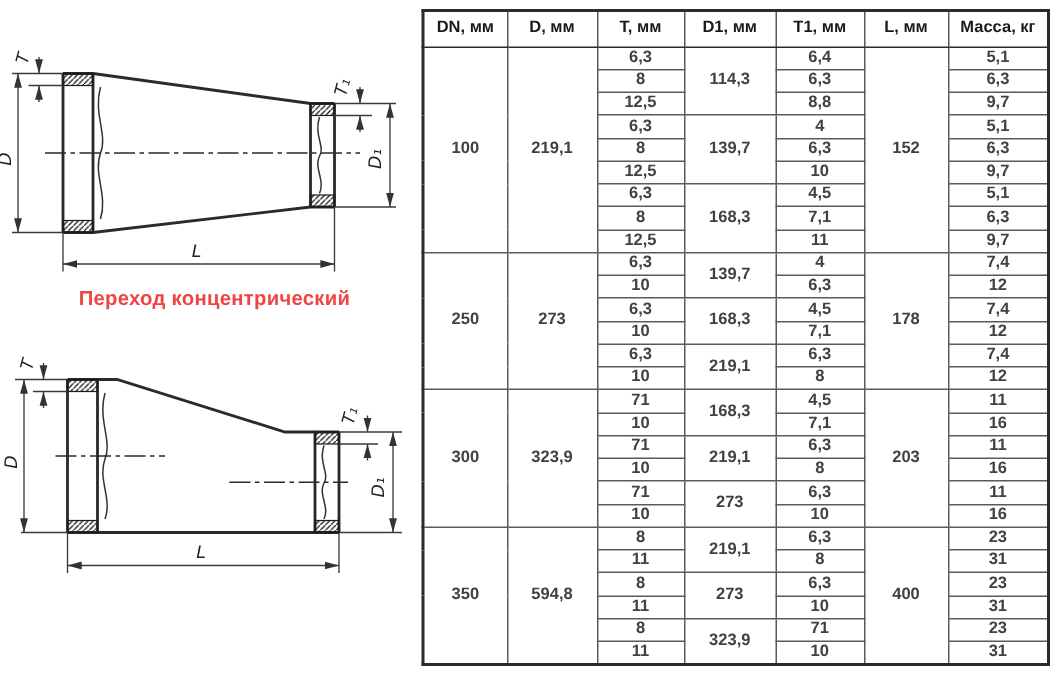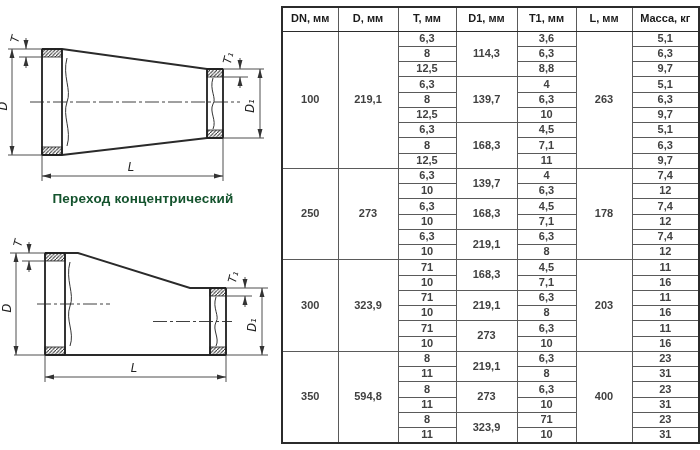--- a/index.html
+++ b/index.html
@@ -13,21 +13,21 @@
   }
   
   #drawings { position: absolute; left: 0; top: 0; width: 280px; height: 450px; }
   #drawings svg { position: absolute; left: 0; top: 0; }
   .caption {
     position: absolute;
     width: 230px;
     text-align: center;
     font-size: 13.5px;
     font-weight: 600;
-    color: #14532d;
+    color: #ef4444;
     letter-spacing: 0.2px;
   }
   #caption-concentric { left: 28px; top: 191px; }
   #caption-eccentric  { left: 30px; top: 399px; }
   .dim-label {
     font-family: "DejaVu Sans", sans-serif;
     font-style: italic;
     font-size: 11.5px;
     fill: #222;
   }
@@ -218,22 +218,22 @@
           <th>L, мм</th>
           <th>Масса, кг</th>
         </tr>
       </thead>
       <tbody>
           <tr class="group-start">
             <td rowspan="9">100</td>
             <td rowspan="9">219,1</td>
             <td>6,3</td>
             <td rowspan="3">114,3</td>
-            <td>3,6</td>
-            <td rowspan="9">263</td>
+            <td>6,4</td>
+            <td rowspan="9">152</td>
             <td>5,1</td>
           </tr>
           <tr>
             <td>8</td>
             <td>6,3</td>
             <td>6,3</td>
           </tr>
           <tr>
             <td>12,5</td>
             <td>8,8</td>

